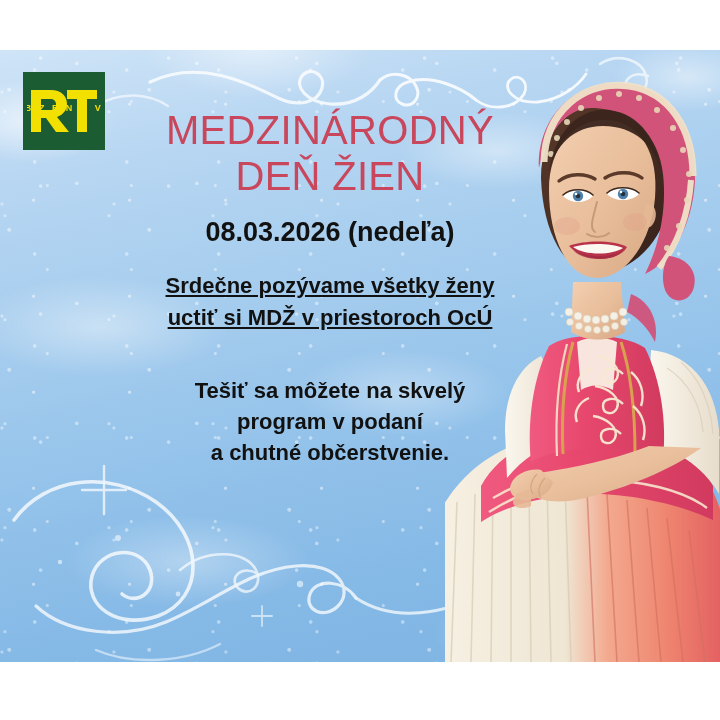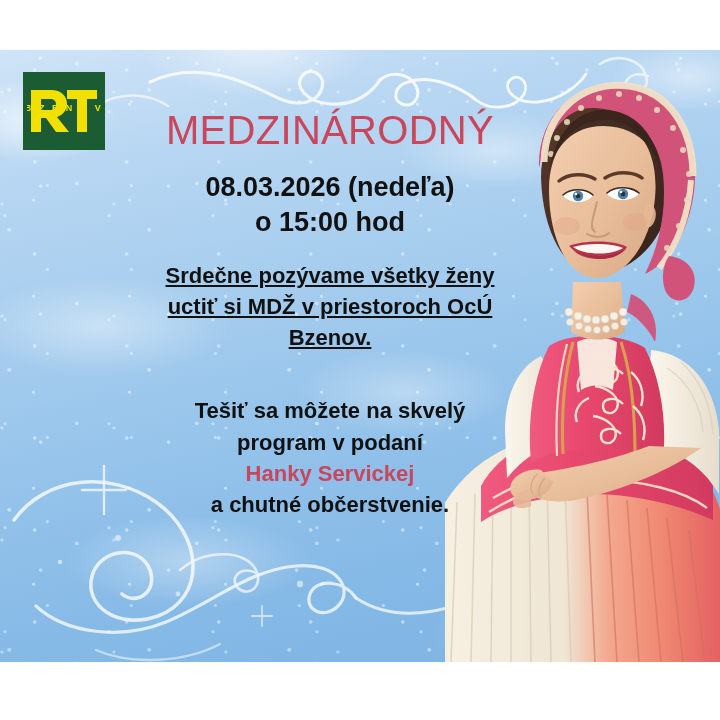--- a/index.html
+++ b/index.html
@@ -402,34 +402,32 @@
 
         <path d="M104 122 C110 84 130 62 156 60 C188 58 212 84 216 122
                  C210 96 190 76 158 76 C128 76 110 96 104 122 Z" fill="#3a251c" opacity=".95"></path>
 
         <path d="M224 206 C244 208 254 224 248 240 C242 254 226 254 220 240 C216 228 218 214 224 206 Z" fill="#d1537a"></path>
       </svg>
     </div>
 
     <div id="text-col">
       <div class="title-line" id="title-1">MEDZINÁRODNÝ</div>
+      <div class="title-line" id="title-2">DEŇ ŽIEN</div>
 
       <div class="date-line" id="date-1">08.03.2026 (nedeľa)</div>
-      <div class="date-line" id="date-2">o 15:00 hod</div>
 
       <div id="body-1">
         <div class="body-line">Srdečne pozývame všetky ženy</div>
         <div class="body-line">uctiť si MDŽ v priestoroch OcÚ</div>
-        <div class="body-line">Bzenov.</div>
       </div>
 
       <div id="body-2">
         <div class="body-line">Tešiť sa môžete na skvelý</div>
         <div class="body-line">program v podaní</div>
-        <div class="body-line accent">Hanky Servickej</div>
         <div class="body-line">a chutné občerstvenie.</div>
       </div>
     </div>
 
   </div>
 
   <div id="band-top"></div>
   <div id="band-bottom"></div>
 
 </div>

